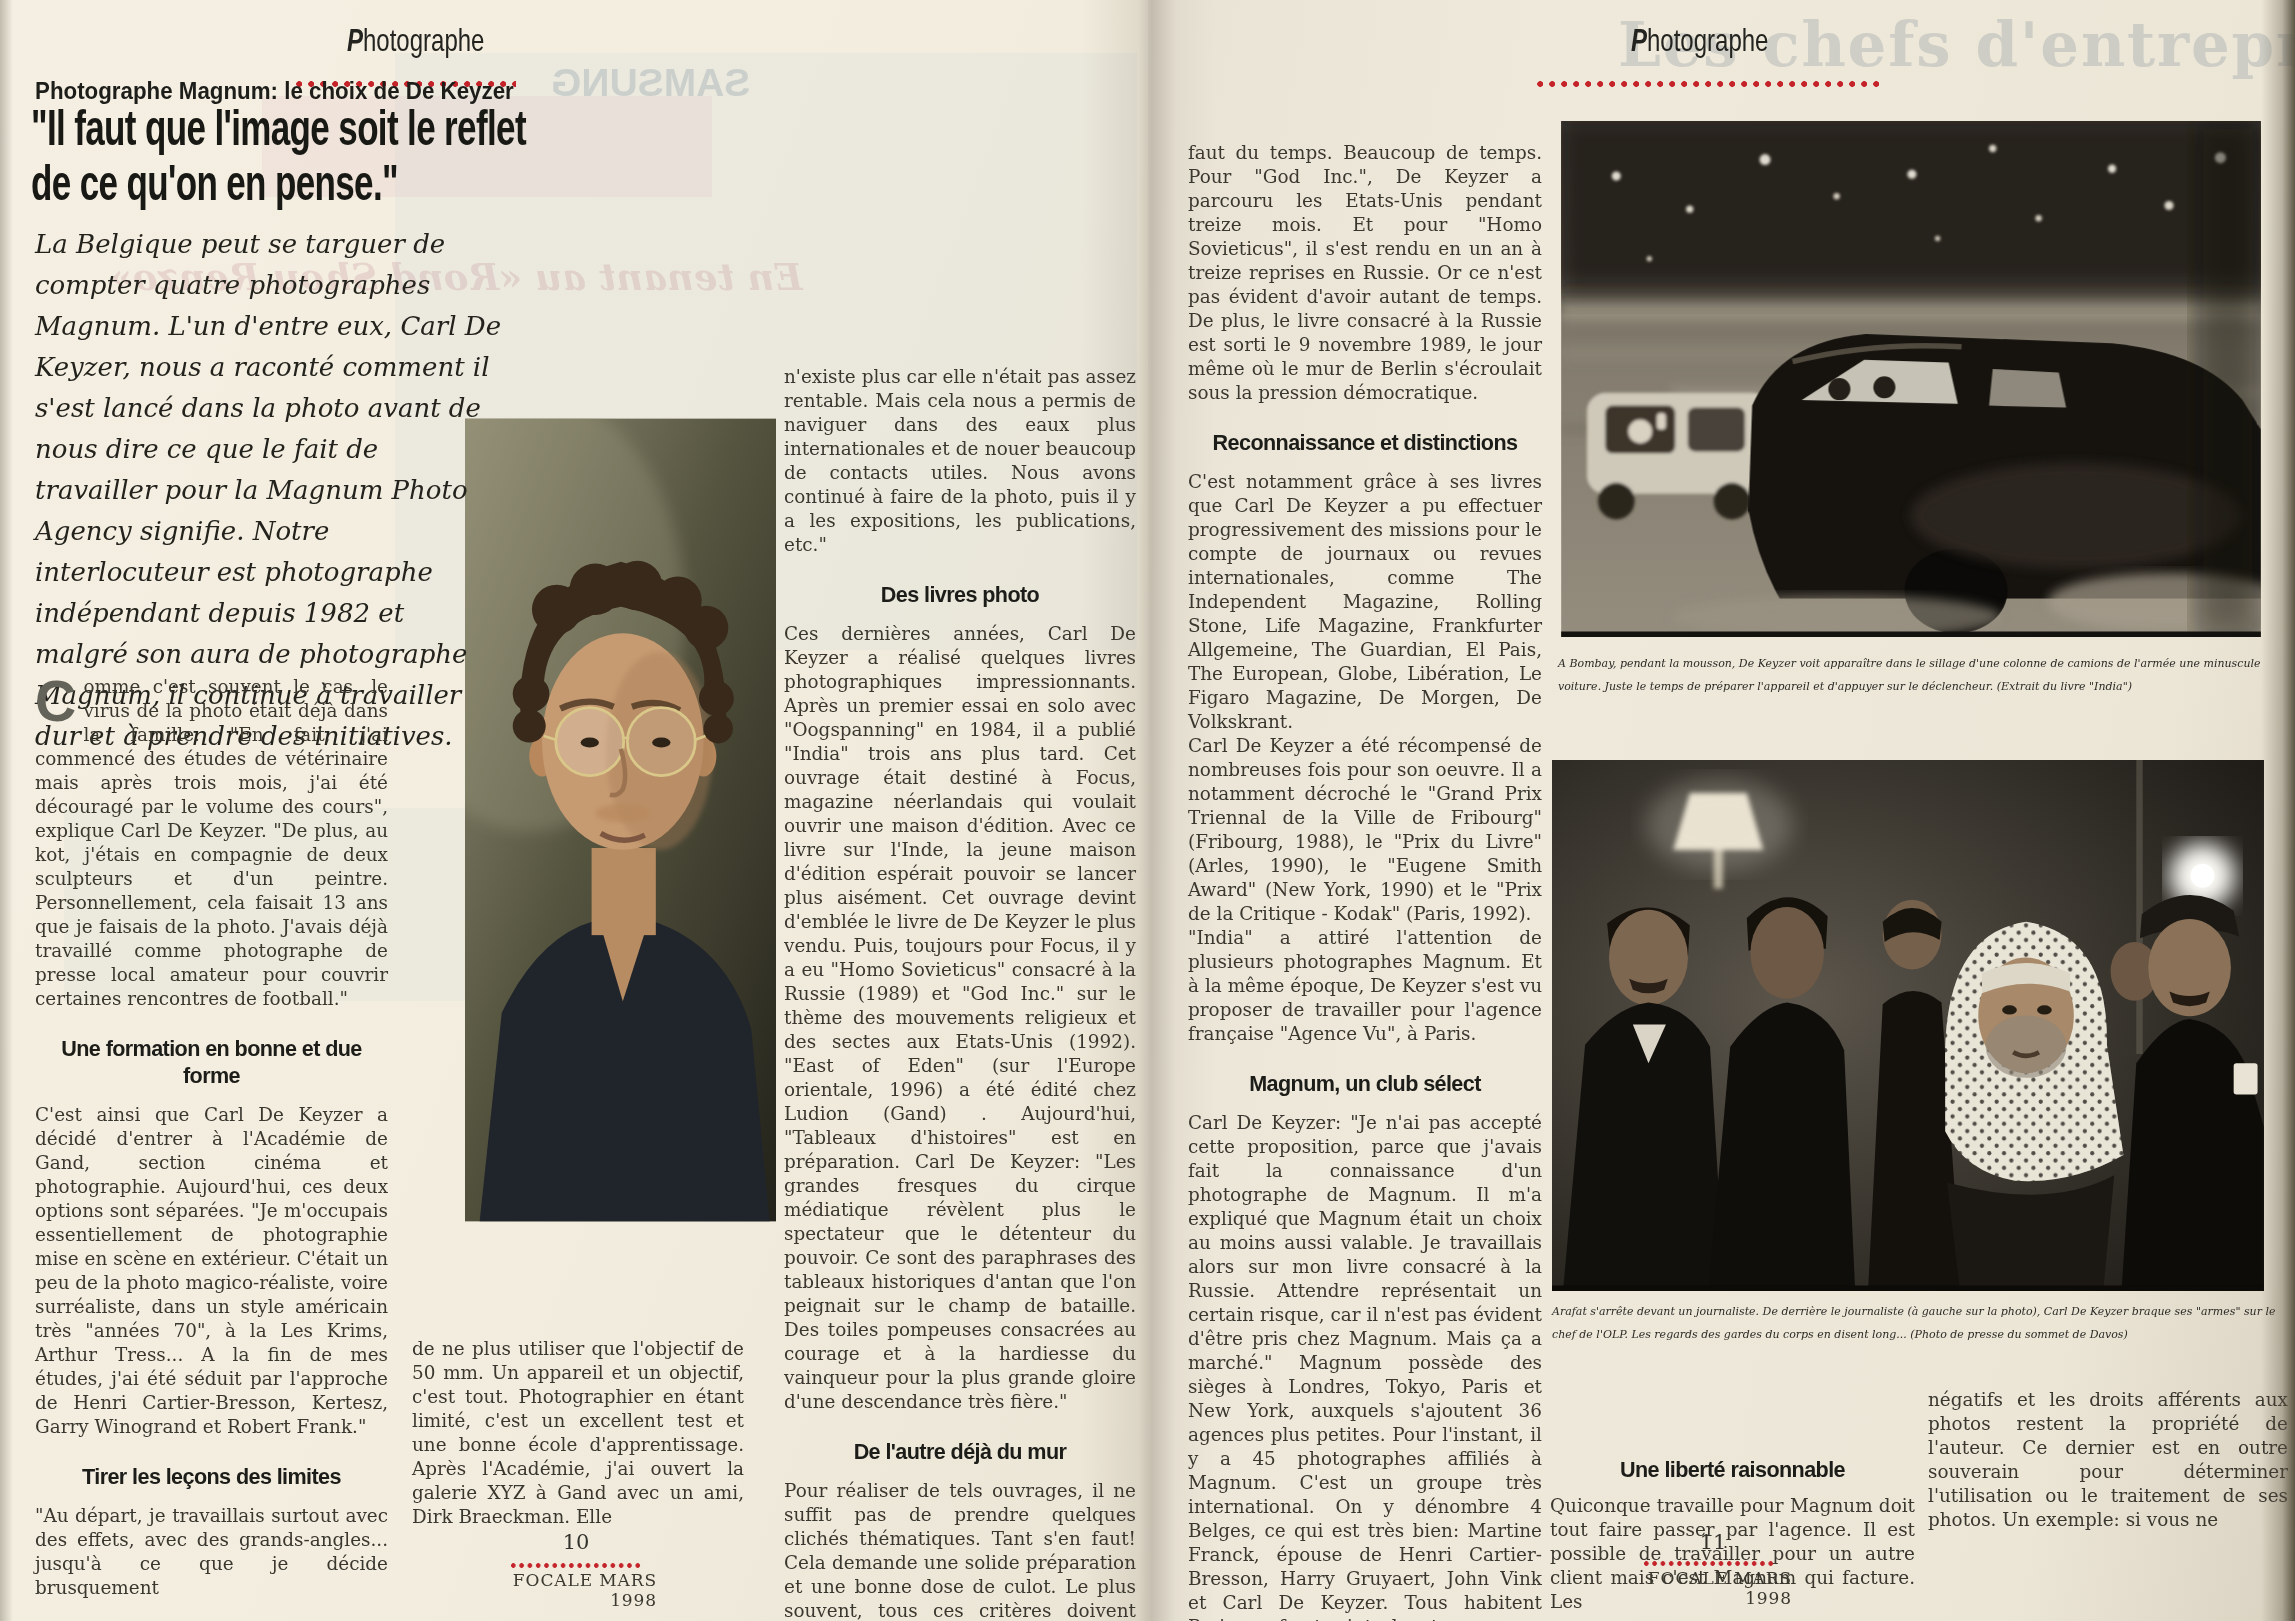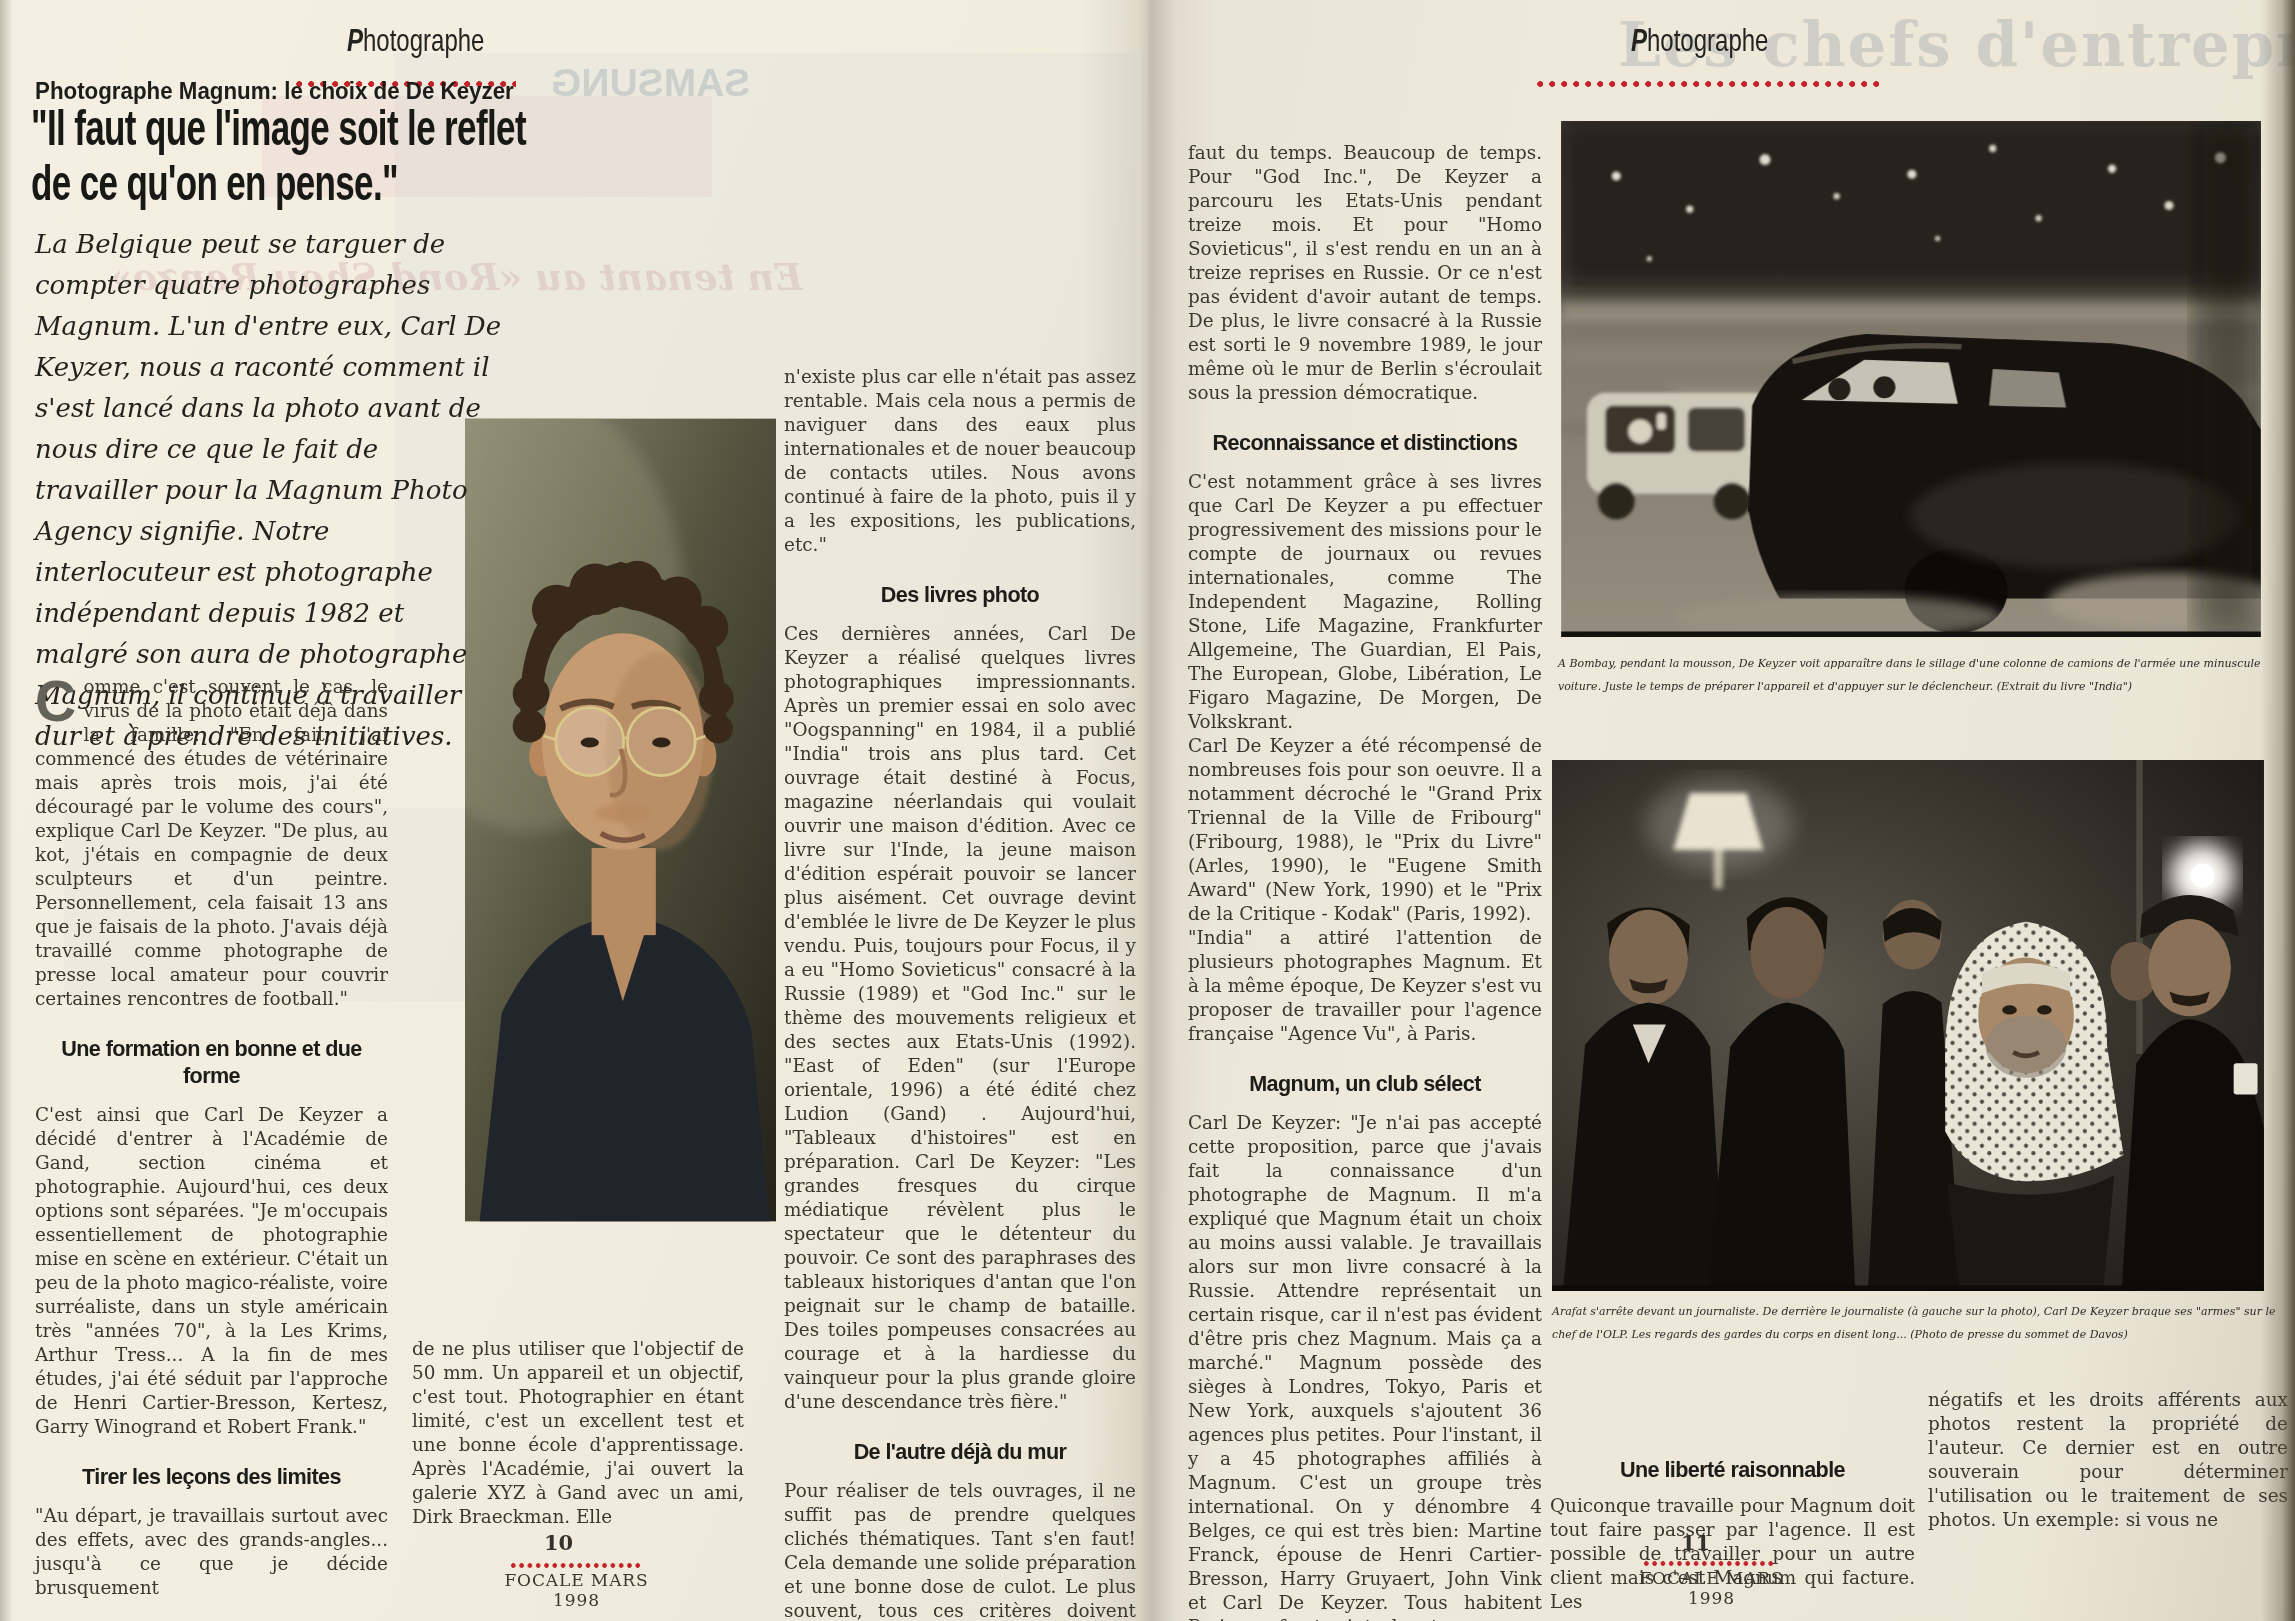--- a/index.html
+++ b/index.html
@@ -49,22 +49,22 @@
   .flow p{margin:0;}
   .heading{font-family:"Liberation Sans",sans-serif;font-weight:bold;font-size:21.6px;line-height:27px;
     letter-spacing:-0.6px;text-align:center;color:#1c1c18;}
   .flow .heading{margin:24px 5.5px 13.8px;}
   .dropcap{float:left;font-family:"Liberation Sans",sans-serif;font-weight:bold;
     font-size:57px;line-height:46px;color:#63635a;padding:2.8px 7.3px 0 0;}
 
   .caption{font-style:italic;font-size:15.6px;line-height:22px;color:#2b2a25;z-index:3;}
   .caption-lg{font-style:italic;font-size:11px;line-height:23px;color:#2b2a25;z-index:3;}
 
-  .folio{font-size:21px;color:#33322c;text-align:left;z-index:3;font-weight:bold;}
-  .mag{font-size:17px;letter-spacing:0.9px;color:#3a382f;text-align:center;z-index:3;}
+  .folio{font-size:21px;color:#33322c;text-align:center;z-index:3;}
+  .mag{font-size:17px;letter-spacing:0.9px;color:#3a382f;text-align:right;z-index:3;}
 
   .photo{z-index:2;overflow:hidden;}
   .photo svg{display:block;}
 </style>
 </head>
 <body>
 
 <div class="spread">
 
   <div class="abs page-left"></div>

